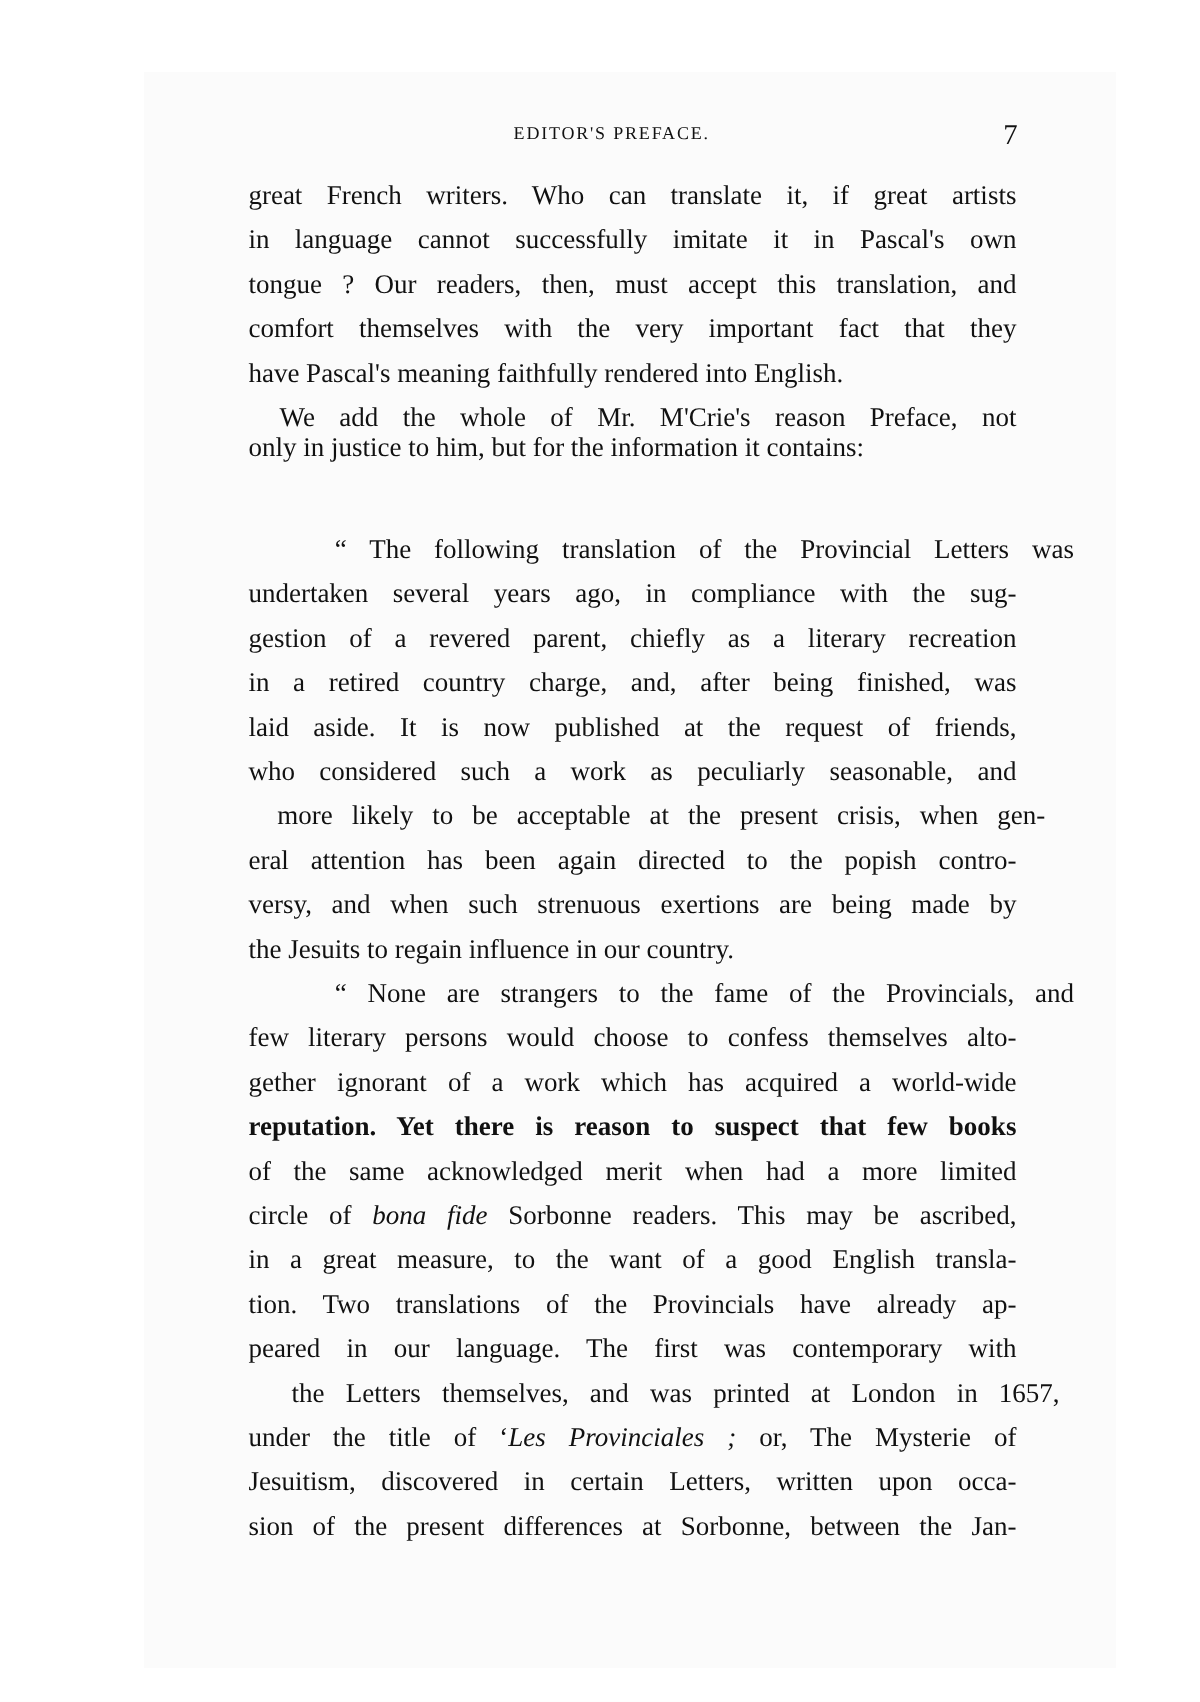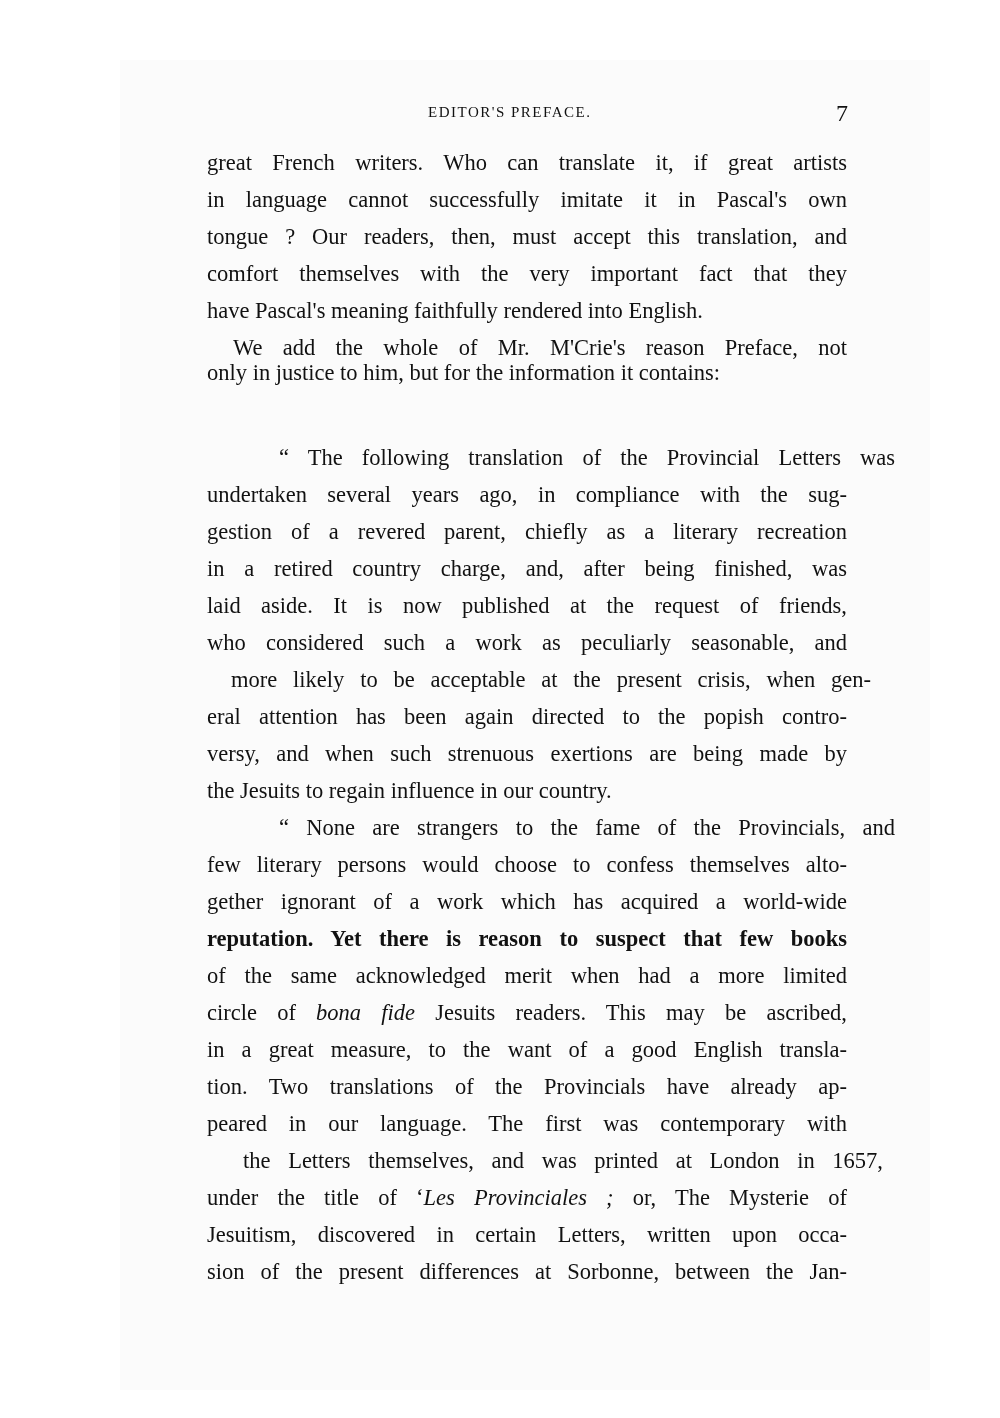--- a/index.html
+++ b/index.html
@@ -60,21 +60,21 @@
       <div class="line" style="top: 704px;">eral attention has been again directed to the popish contro-</div>
       <div class="line" style="top: 741px;">versy, and when such strenuous exertions are being made by</div>
       <div class="line last" style="top: 778px;">the Jesuits to regain influence in our country.</div>
     </div>
     <div>
       <div class="line qindent" style="top: 815px;">“ None are strangers to the fame of the Provincials, and</div>
       <div class="line" style="top: 852px;">few literary persons would choose to confess themselves alto-</div>
       <div class="line" style="top: 889px;">gether ignorant of a work which has acquired a world-wide</div>
       <div class="line" style="top: 926px; font-weight: bold;">reputation.  Yet there is reason to suspect that few books</div>
       <div class="line" style="top: 963px;">of the same acknowledged merit when had a more limited</div>
-      <div class="line" style="top: 1000px;"><span>circle of </span><i>bona fide</i><span> Jesuits readers.  This may be ascribed,</span></div>
+      <div class="line" style="top: 1000px;"><span>circle of </span><i>bona fide</i><span> Sorbonne readers.  This may be ascribed,</span></div>
       <div class="line" style="top: 1037px;">in a great measure, to the want of a good English transla-</div>
       <div class="line" style="top: 1074px;">tion.  Two translations of the Provincials have already ap-</div>
       <div class="line" style="top: 1111px;">peared in our language.  The first was contemporary with</div>
       <div class="line" style="top: 1148px; margin-left: 36px;">the Letters themselves, and was printed at London in 1657,</div>
       <div class="line" style="top: 1185px;"><span>under the title of ‘</span><i>Les Provinciales ;</i><span> or, The Mysterie of</span></div>
       <div class="line" style="top: 1222px;">Jesuitism, discovered in certain Letters, written upon occa-</div>
       <div class="line" style="top: 1259px;">sion of the present differences at Sorbonne, between the Jan-</div>
     </div>
   </div>
 

